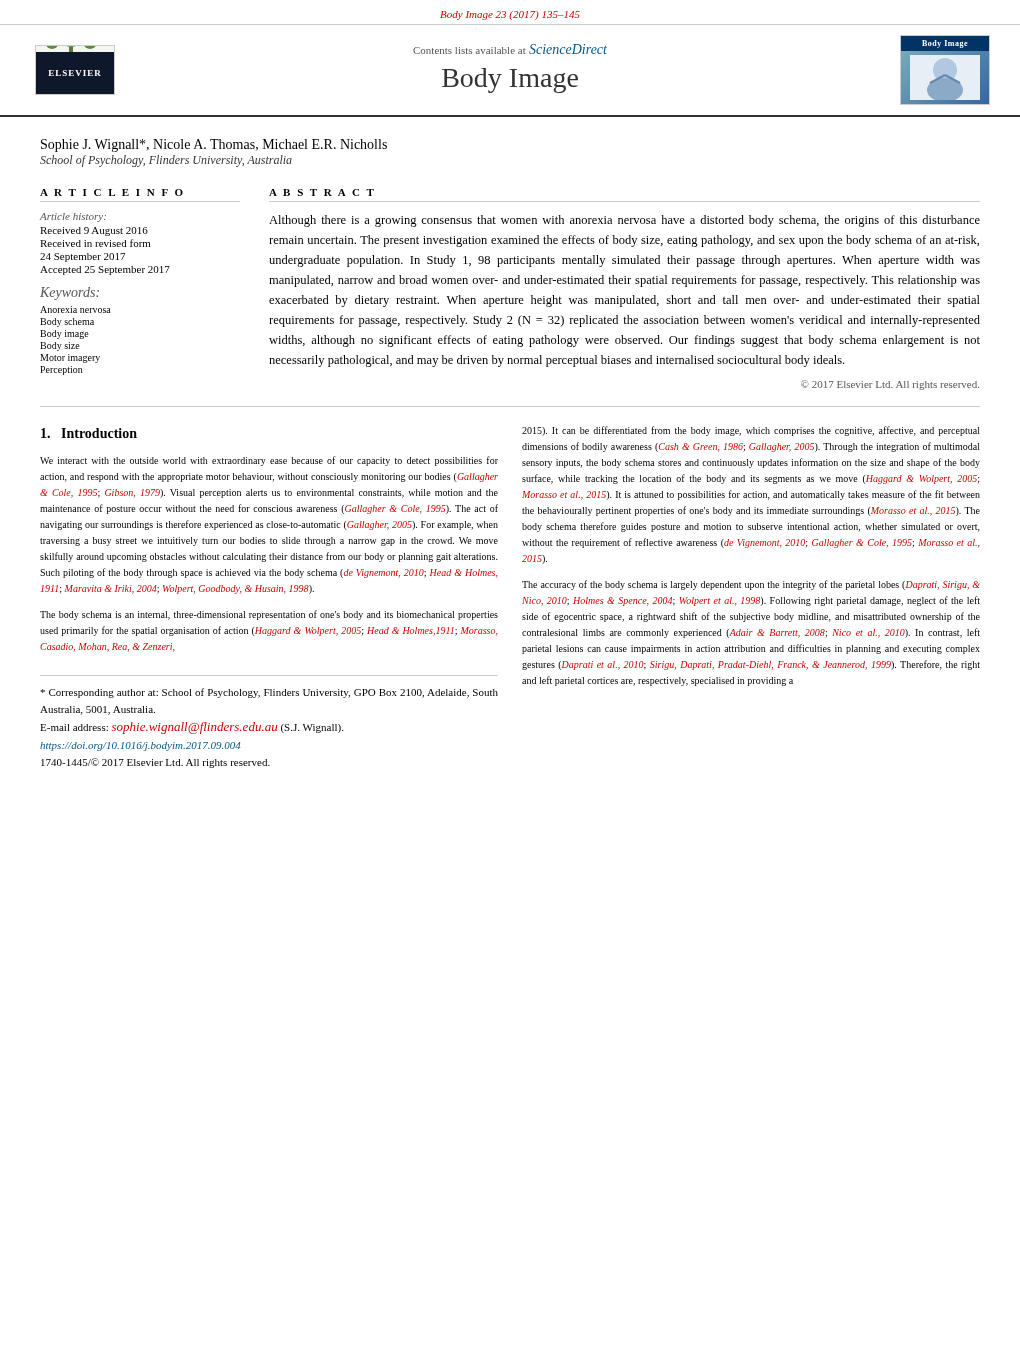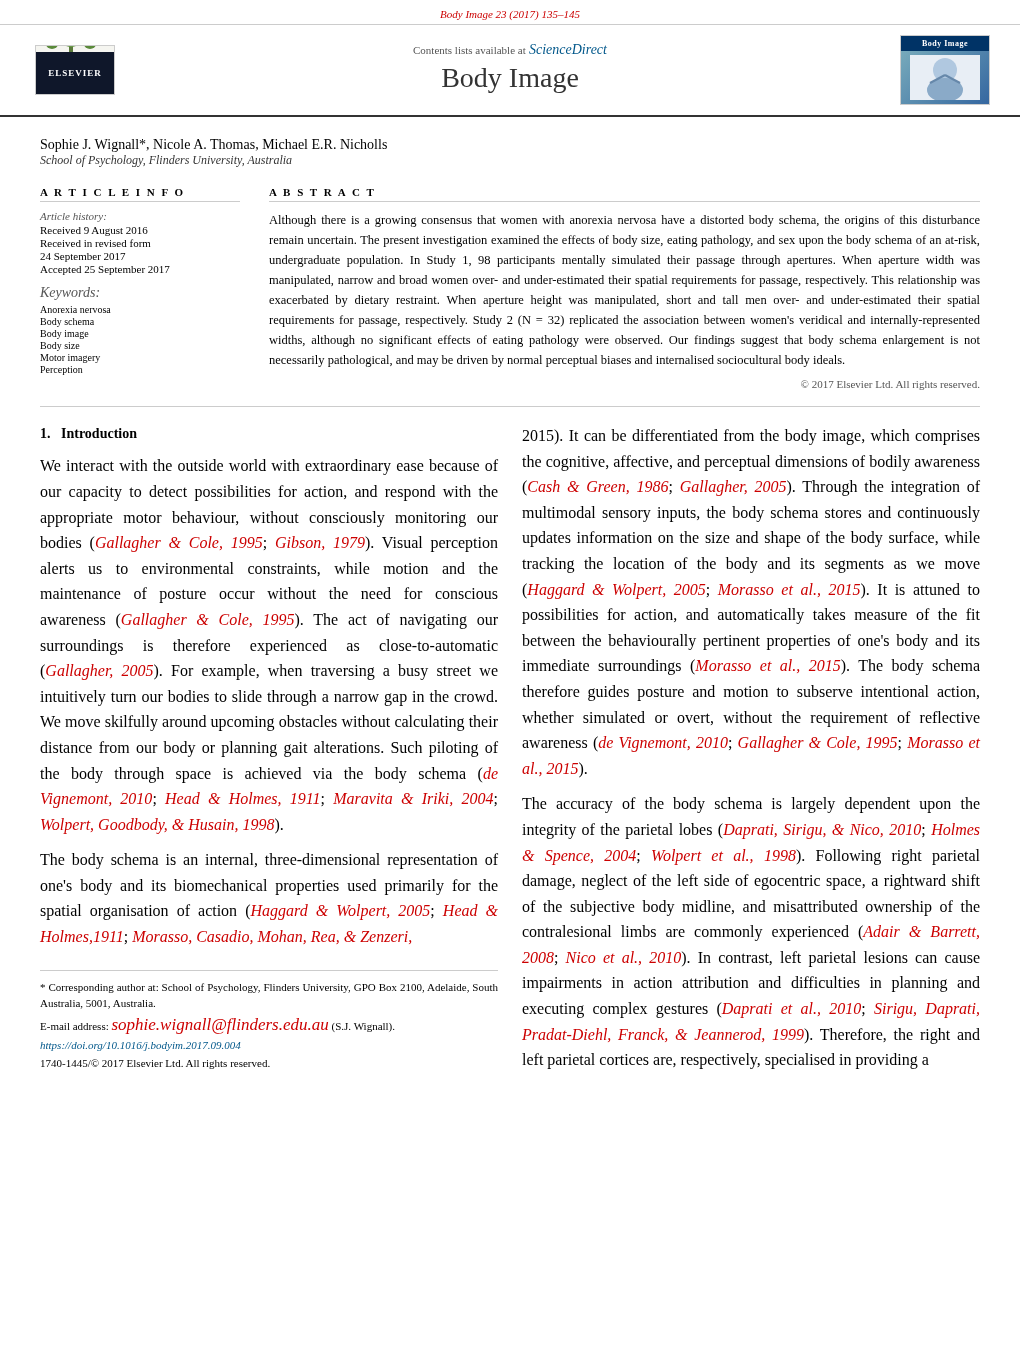--- a/index.html
+++ b/index.html
@@ -237,41 +237,41 @@
       text-align: justify;
     }
     .section-heading {
       font-size: 14px;
       font-weight: bold;
       color: #000;
       margin-bottom: 8px;
     }
     .body-col p {
       margin-bottom: 10px;
-      font-size: 16px;
+      font-size: 10px;
       line-height: 1.6;
     }
     .body-col a, .ref-link {
       color: #c00;
       text-decoration: none;
       font-style: italic;
     }
     .footnote-section {
       border-top: 1px solid #ccc;
       margin-top: 20px;
       padding-top: 8px;
     }
     .footnote-text {
       font-size: 11px;
       color: #000;
       line-height: 1.5;
     }
     .footnote-email {
       color: #00578a;
-      font-size: 17px;
+      font-size: 13px;
     }
     .doi-line {
       font-size: 11px;
       color: #00578a;
     }
     .issn-line {
       font-size: 11px;
       color: #000;
     }
     

